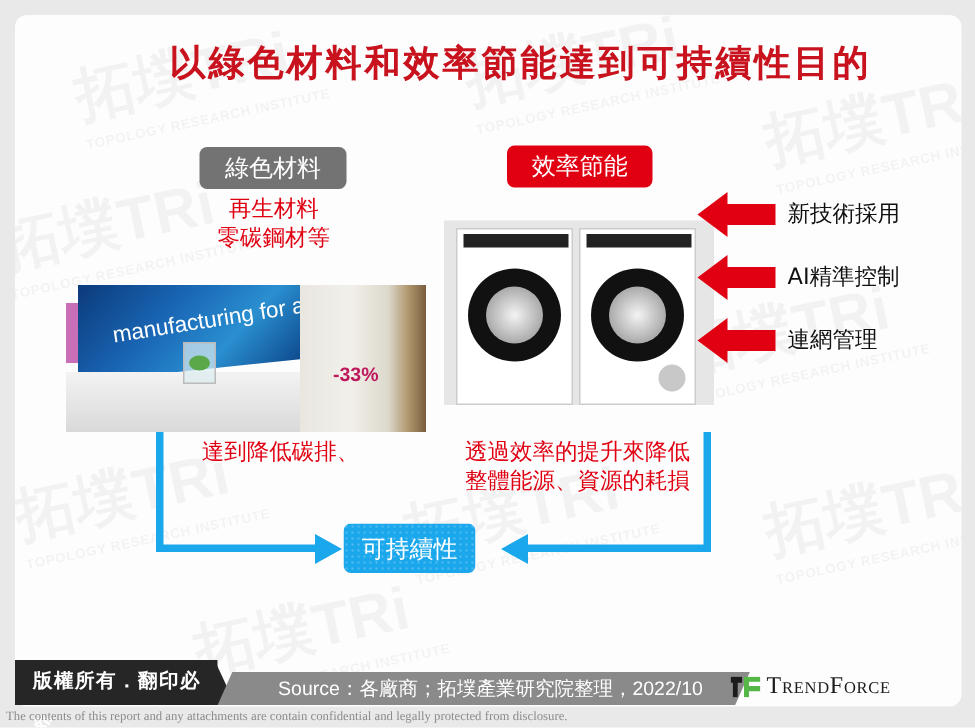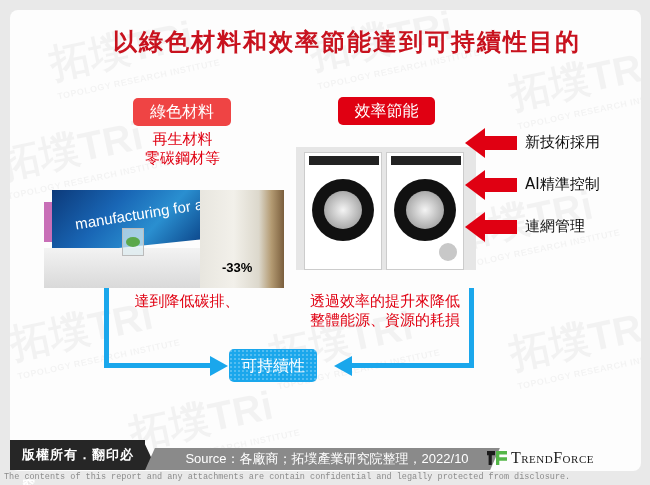--- a/index.html
+++ b/index.html
@@ -2,33 +2,33 @@
 <html><head>
   <meta charset="utf-8">
   <style>
     * { margin:0; padding:0; box-sizing:border-box; }
     body { width:650px; height:485px; background:#e9e9e9; position:relative; overflow:hidden; font-family:"DejaVu Sans", sans-serif; }
     .slide { position:absolute; left:10px; top:10px; width:631px; height:461px; background:#fdfdfd; border-radius:8px; overflow:hidden; }
     .wm { position:absolute; color:rgba(0,0,0,0.045); font-weight:bold; font-size:40px; transform:rotate(-12deg); white-space:nowrap; pointer-events:none; font-family:"Liberation Sans", sans-serif; }
     .wm small { display:block; font-size:9px; letter-spacing:0.5px; }
     .title { position:absolute; left:0; top:26px; width:650px; text-align:center; color:#c8121e; font-family:"DejaVu Serif", serif; font-weight:bold; font-size:24px; letter-spacing:2px;padding-left:44px; }
     .tag { position:absolute; color:#fff; font-size:16px; text-align:center; line-height:27px; height:28px; border-radius:5px; }
-    .tag-green { left:133px; top:98px; width:98px; background:#ef4444; }
+    .tag-green { left:133px; top:98px; width:98px; background:#737373; }
     .tag-eff { left:338px; top:97px; width:97px; background:#e00012; }
     .reds { position:absolute; color:#e00012; font-size:15px; line-height:19px; text-align:center; }
     .mat-list { left:120px; top:130px; width:125px; }
     .photo-left { position:absolute; left:44px; top:190px; width:240px; height:98px; overflow:hidden; }
     .pl-wall { position:absolute; left:8px; top:0; width:148px; height:65px; background:linear-gradient(135deg,#0c3a7a,#1966b5 40%,#2a8fd0 70%,#0e4b8f); transform:skewY(-6deg); transform-origin:left; }
     .pl-text { position:absolute; left:30px; top:10px; color:#fff; font-size:15px; transform:rotate(-9deg); font-family:"Liberation Sans", sans-serif; white-space:nowrap; }
     .pl-floor { position:absolute; left:0; top:58px; width:156px; height:40px; background:linear-gradient(#f3f3f3,#d9d9d9); }
     .pl-pink { position:absolute; left:0; top:12px; width:20px; height:40px; background:#c86fb7; }
     .pl-box { position:absolute; left:78px; top:38px; width:22px; height:28px; background:rgba(220,235,240,0.7); border:1px solid #bbb; }
     .pl-box::after { content:""; position:absolute; left:3px; top:8px; width:14px; height:10px; background:#5ba84b; border-radius:50%; }
     .pl-right { position:absolute; left:156px; top:0; width:84px; height:98px; background:linear-gradient(90deg,#e8e6df,#f2f0ea 40%,#dcd8cc 70%,#b39a72 85%,#7a5e3d); }
-    .pl-pct { position:absolute; left:178px; top:52px; color:#000000; font-weight:bold; font-size:13px; font-family:"Liberation Sans", sans-serif;margin-top:18px; }
+    .pl-pct { position:absolute; left:178px; top:52px; color:#be185d; font-weight:bold; font-size:13px; font-family:"Liberation Sans", sans-serif; }
     .photo-right { position:absolute; left:296px; top:147px; width:180px; height:123px; background:#e6e6e6; overflow:hidden; }
     .machine { position:absolute; top:5px; width:78px; height:118px; background:#fff; border:1px solid #ccc; }
     .m1 { left:8px; } .m2 { left:90px; }
     .panel { position:absolute; left:4px; top:3px; width:70px; height:9px; background:#222; }
     .door { position:absolute; left:7px; top:26px; width:62px; height:62px; border-radius:50%; background:#111; }
     .door::after { content:""; position:absolute; left:12px; top:12px; width:38px; height:38px; border-radius:50%; background:radial-gradient(#f4f4f4,#aaa 70%); }
     .filter { position:absolute; left:52px; top:90px; width:18px; height:18px; border-radius:50%; background:#c8c8c8; }
     .arrow-left { position:absolute; width:52px; height:30px; }
     .arrow-left .head { position:absolute; left:0; top:0; width:0; height:0; border-top:15px solid transparent; border-bottom:15px solid transparent; border-right:20px solid #e00012; }
     .arrow-left .shaft { position:absolute; left:18px; top:8px; width:34px; height:14px; background:#e00012; }
@@ -39,21 +39,21 @@
     .sustain { position:absolute; left:229px; top:349px; width:88px; height:33px; border-radius:5px; background:#1aa7ec; background-image:radial-gradient(rgba(255,255,255,0.25) 1px, transparent 1px); background-size:4px 4px; color:#fff; font-size:16px; text-align:center; line-height:33px; }
     .footer-dark { position:absolute; left:10px; top:440px; width:135px; height:30px; background:#262626; color:#fff; font-size:13px; font-weight:bold; line-height:30px; padding-left:12px; letter-spacing:1px; }
     .footer-dark-tip { position:absolute; left:143px; top:440px; width:0; height:0; border-bottom:30px solid #262626; border-right:14px solid transparent; }
     .footer-grey { position:absolute; left:150px; top:448px; width:345px; height:22px; background:#8a8a8a; transform:skewX(-24deg); }
     .source { position:absolute; left:162px; top:448px; width:330px; color:#fff; font-size:13px; line-height:22px; text-align:center; font-family:"Liberation Sans", sans-serif; }
     .logo { position:absolute; left:487px; top:449px; display:flex; align-items:center; gap:4px; }
     .logo-mark { position:relative; width:20px; height:18px; }
     .lm1 { position:absolute; left:0; top:2px; width:8px; height:14px; background:#1c1c1c; clip-path:polygon(0 0,100% 0,100% 30%,60% 30%,60% 100%,20% 100%,20% 30%,0 30%); }
     .lm2 { position:absolute; left:9px; top:2px; width:11px; height:14px; background:#54b748; clip-path:polygon(0 0,100% 0,100% 25%,30% 25%,30% 45%,100% 45%,100% 70%,30% 70%,30% 100%,0 100%); }
     .logo-text { font-family:"Liberation Serif", serif; font-size:16px; color:#1c1c1c; letter-spacing:0.5px; font-variant:small-caps; }
-    .disclaimer { position:absolute; left:4px; top:472px; font-size:8.5px; color:#8c8c8c; font-family:Liberation Mono, monospace; }
+    .disclaimer { position:absolute; left:4px; top:472px; font-size:8.5px; color:#8c8c8c; font-family:Liberation Serif, serif; }
   </style>
 </head>
 <body>
 
 <div class="slide">
   <div class="wm" style="left:40px;top:10px"><span>拓墣TRi</span><small>TOPOLOGY RESEARCH INSTITUTE</small></div>
   <div class="wm" style="left:300px;top:0px"><span>拓墣TRi</span><small>TOPOLOGY RESEARCH INSTITUTE</small></div>
   <div class="wm" style="left:500px;top:40px"><span>拓墣TRi</span><small>TOPOLOGY RESEARCH INSTITUTE</small></div>
   <div class="wm" style="left:-10px;top:110px"><span>拓墣TRi</span><small>TOPOLOGY RESEARCH INSTITUTE</small></div>
   <div class="wm" style="left:440px;top:180px"><span>拓墣TRi</span><small>TOPOLOGY RESEARCH INSTITUTE</small></div>

